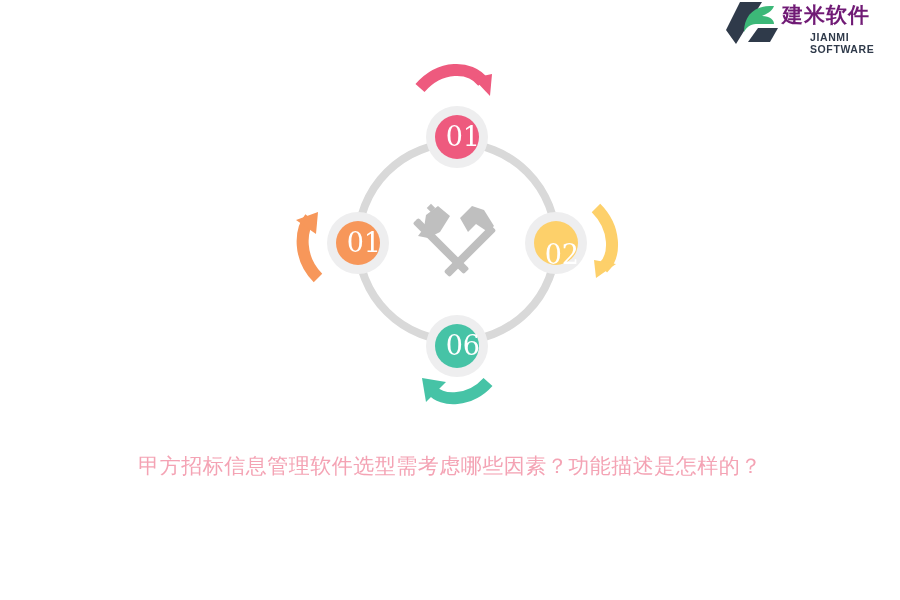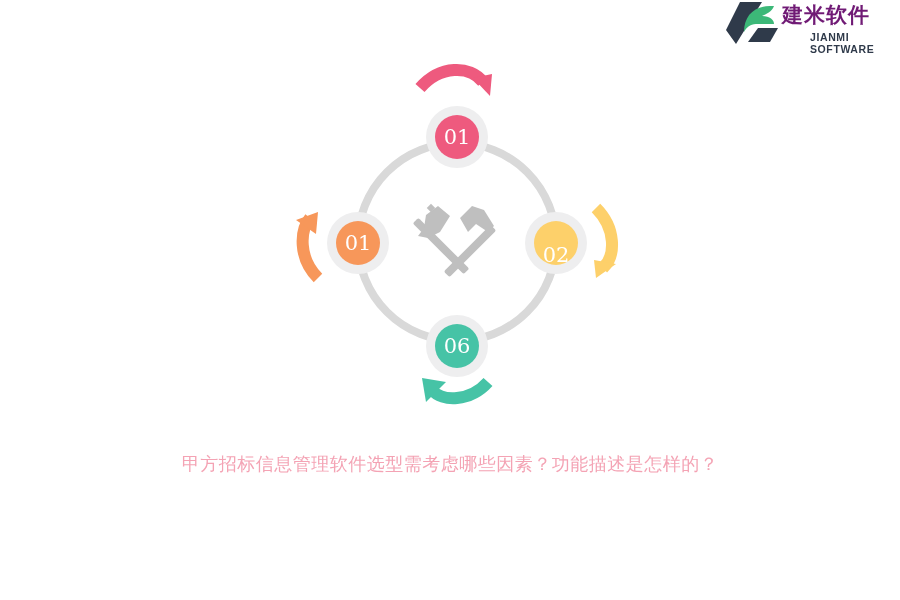--- a/index.html
+++ b/index.html
@@ -3,22 +3,22 @@
 <meta charset="utf-8">
 <style>
   html, body { margin:0; padding:0; }
   body { width:900px; height:600px; background:#ffffff; position:relative; overflow:hidden; font-family:"DejaVu Sans", sans-serif; }
   .logo { position:absolute; left:724px; top:0; width:176px; height:48px; }
   .logo-mark { position:absolute; left:2px; top:2px; width:52px; height:42px; }
   .logo-cn { position:absolute; left:58px; top:0px; font-size:21px; font-weight:bold; color:#701a75; letter-spacing:1px; line-height:30px; font-family:Liberation Sans, sans-serif; }
   .logo-en { position:absolute; left:64px; top:31px; font-size:10.5px; color:#2f3a4a; letter-spacing:0.6px; font-family:"Liberation Sans", sans-serif; font-weight:bold;margin-left:22px; }
   .diagram { position:absolute; left:280px; top:60px; width:350px; height:350px; }
   .diagram svg { position:absolute; left:0; top:0; }
-  .node-label { position:absolute; width:46px; height:46px; line-height:46px; text-align:center; color:#ffffff; font-family:"DejaVu Serif", serif; font-size:21px; }
-  .title { position:absolute; left:0; top:452px; width:900px; text-align:center; font-size:18px; color:#f4a3b4; letter-spacing:0.5px; font-family:"DejaVu Sans", sans-serif; }
+  .node-label { position:absolute; width:46px; height:46px; line-height:46px; text-align:right; color:#ffffff; font-family:"DejaVu Serif", serif; font-size:27px; }
+  .title { position:absolute; left:0; top:452px; width:900px; text-align:center; font-size:21px; color:#f4a3b4; letter-spacing:0.5px; font-family:"DejaVu Sans", sans-serif; }
 </style>
 </head>
 <body>
 
 <div class="logo">
   <svg class="logo-mark" viewBox="0 0 52 42" width="52" height="42">
     <polygon points="14,0 36,0 26,16 10,42 0,28 " fill="#2f3a4a"></polygon>
     <polygon points="22,40 44,40 52,26 32,26" fill="#2f3a4a"></polygon>
     <path d="M18,30 C18,14 28,4 44,4 L48,4 C46,10 40,12 36,14 C44,14 48,18 48,22 L30,22 C24,22 20,26 18,30 Z" fill="#3cb878"></path>
   </svg>

